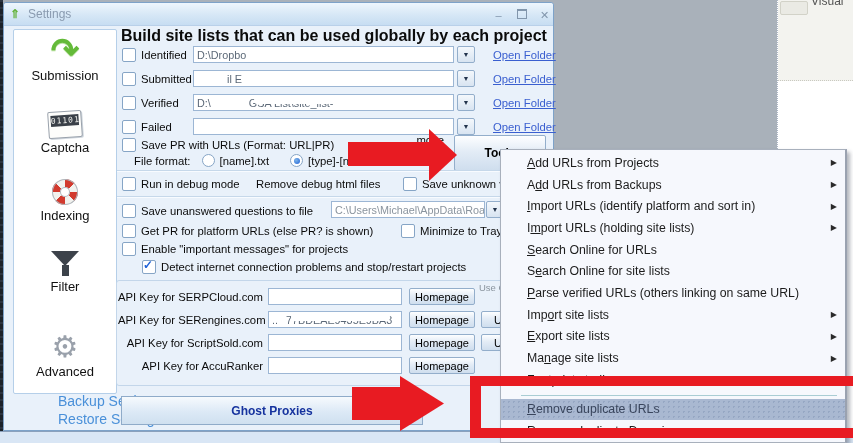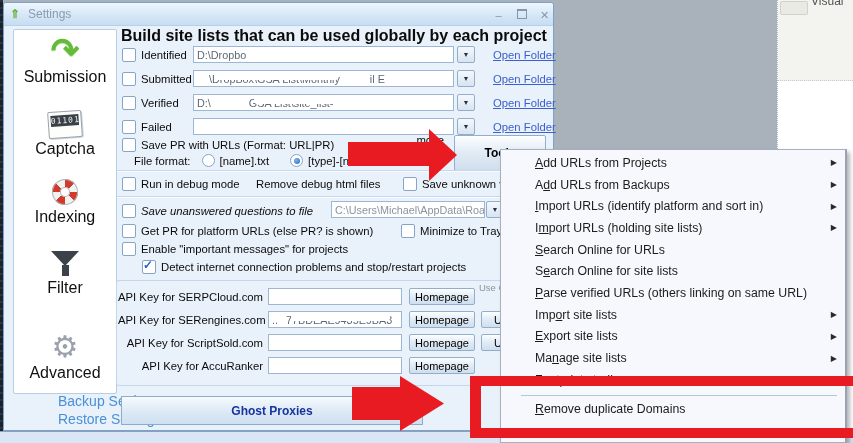--- a/index.html
+++ b/index.html
@@ -14,21 +14,21 @@
             border-bottom:1px solid #b9d0e9;}
   .title-text{left:24px;top:4px;font-size:12px;color:#8a9bb0;}
   .winbtn{top:5px;width:17px;height:14px;text-align:center;font-size:11px;color:#8296ac;
           line-height:14px;cursor:default;}
   .maxglyph{display:inline-block;width:8px;height:7px;border:1px solid #8296ac;border-top-width:2px;}
   .app-icon{left:6px;top:4px;width:15px;height:15px;color:#63b23b;font-size:12px;font-weight:bold;line-height:15px;}
   
   .sidebox{left:9px;top:26px;width:104px;height:365px;background:#fff;
            border:1px solid #b5cfe9;border-radius:2px;box-sizing:border-box;}
   .side-item{left:0;width:102px;text-align:center;}
-  .side-label{font-size:16px;color:#111;}
+  .side-label{font-size:13px;color:#111;}
   .icon-wrap{display:flex;align-items:center;justify-content:center;width:100%;}
   .sub-arrow-ico{font-size:34px;color:#64ba39;font-weight:bold;line-height:30px;text-shadow:0 1px 0 #bfe3a8;}
   .captcha-ico{width:32px;height:25px;background:#fdfdfb;border:1px solid #9aa2ac;border-radius:2px;
                transform:rotate(-4deg);box-shadow:1px 1px 0 #cfd6dd;overflow:hidden;}
   .captcha-band{margin:3px 2px 0 2px;background:#3a4048;color:#f3f3ef;font-size:8px;letter-spacing:1px;
                 font-family:"DejaVu Sans Mono",monospace;line-height:11px;}
   .ring-ico{width:26px;height:26px;border-radius:50%;
             background:conic-gradient(#d23a2e 0 45deg,#f2f2ee 45deg 90deg,#d23a2e 90deg 135deg,#f2f2ee 135deg 180deg,
                                       #d23a2e 180deg 225deg,#f2f2ee 225deg 270deg,#d23a2e 270deg 315deg,#f2f2ee 315deg);
             box-shadow:inset 0 0 0 1px #b0b6bc;position:relative;}
@@ -67,21 +67,21 @@
          box-sizing:border-box;}
   
   .rpanel{left:777px;top:0;width:76px;height:431px;background:#fff;border-left:1px dotted #aab4c4;box-sizing:border-box;}
   .rpanel-top{left:0;top:0;width:75px;height:80px;background:#f3f3ef;border-bottom:1px dotted #c9c9c0;}
   .rtab{left:2px;top:1px;width:26px;height:12px;background:#eaeae4;border:1px solid #d2d2c8;border-radius:2px;}
   .rtitle{left:33px;top:-6px;font-size:12px;color:#555;}
   
   .menu{left:500px;top:149px;width:347px;height:294px;background:#f6f8fd;
         border:1px solid #a8b0bc;border-right:2px solid #9aa2b0;box-sizing:border-box;
         box-shadow:3px 3px 4px rgba(40,50,70,.35);padding-top:2px;z-index:50;}
-  .menu-item{position:relative;height:21.7px;display:flex;align-items:center;padding-left:34px;
+  .menu-item{position:relative;height:21.7px;display:flex;align-items:center;padding-left:26px;
         font-size:12.3px;color:#1c1c1c;cursor:default;}
   .menu-item.hl{background:#a9b8d1;background-image:radial-gradient(#96a7c3 1px,transparent 1px);
         background-size:5px 5px;color:#39455c;}
   .subarrow{position:absolute;right:8px;font-size:8px;color:#2a2a2a;}
   .menu-sep{height:1px;margin:4px 8px 3px 20px;background:#a9cdd4;}
   
   .red{background:#e81b22;z-index:100;}
   .redtip{z-index:100;background:#e81b22;clip-path:polygon(0 0,100% 50%,0 100%);}
   
   .leftstrip{left:0;top:0;width:3px;height:431px;background:#232931;
@@ -160,21 +160,20 @@
       <span>D:\Dropbo</span>
     </div>
     <div class="abs dropbtn" style="left:453px;top:43px;height:17px;">▼</div>
     <div class="abs link" style="left:489px;top:46px;">Open Folder</div>
 
     <div class="abs row" style="left:118px;top:67px;height:17px;">
       <span class="cb"></span>
       <span class="lbl">Submitted</span>
     </div>
     <div class="abs field" style="left:189px;top:67px;width:261px;height:17px;">
-      <span class="halfcut" style="margin-left:12px;">\DropBox\GSA List\Monthly</span>
       <span style="margin-left:30px;">il E</span>
     </div>
     <div class="abs dropbtn" style="left:453px;top:67px;height:17px;">▼</div>
     <div class="abs link" style="left:489px;top:70px;">Open Folder</div>
 
     <div class="abs row" style="left:118px;top:91px;height:17px;">
       <span class="cb"></span>
       <span class="lbl">Verified</span>
     </div>
     <div class="abs field" style="left:189px;top:91px;width:261px;height:17px;">
@@ -215,21 +214,21 @@
       <span class="lbl">Run in debug mode</span>
     </div>
     <div class="abs lbl" style="left:252px;top:175px;">Remove debug html files</div>
     <div class="abs row" style="left:399px;top:173px;height:15px;">
       <span class="cb"></span>
       <span class="lbl">Save unknown va</span>
     </div>
 
     <div class="abs sepline" style="left:113px;top:193px;width:434px;"></div>
 
-    <div class="abs row" style="left:118px;top:199px;height:17px;font-style:italic;">
+    <div class="abs row" style="left:118px;top:199px;height:17px;">
       <span class="cb"></span>
       <span class="lbl">Save unanswered questions to file</span>
     </div>
     <div class="abs field" style="left:327px;top:198px;width:154px;height:17px;color:#8a949e;">
       <span>C:\Users\Michael\AppData\Roar</span>
     </div>
     <div class="abs dropbtn" style="left:482px;top:198px;height:17px;">▼</div>
 
     <div class="abs row" style="left:118px;top:220px;height:15px;">
       <span class="cb"></span>
@@ -316,20 +315,23 @@
         <span class="subarrow">▶</span>
       </div>
       <div class="menu-item">
         <span>Ma<u>n</u>age site lists</span>
         <span class="subarrow">▶</span>
       </div>
       <div class="menu-item">
         <span><u>F</u>ootprint studio</span>
       </div>
       <div class="menu-sep"></div>
+      <div class="menu-item hl">
+        <span><u>R</u>emove duplicate URLs</span>
+      </div>
       <div class="menu-item">
         <span><u>R</u>emove duplicate Domains</span>
       </div>
     </div>
 
   <div class="abs red" style="left:348px;top:142px;width:83px;height:24px;"></div>
   <div class="abs redtip" style="left:429px;top:129px;width:28px;height:52px;"></div>
 
   <div class="abs red" style="left:352px;top:387px;width:50px;height:33px;"></div>
   <div class="abs redtip" style="left:400px;top:376px;width:44px;height:55px;"></div>

